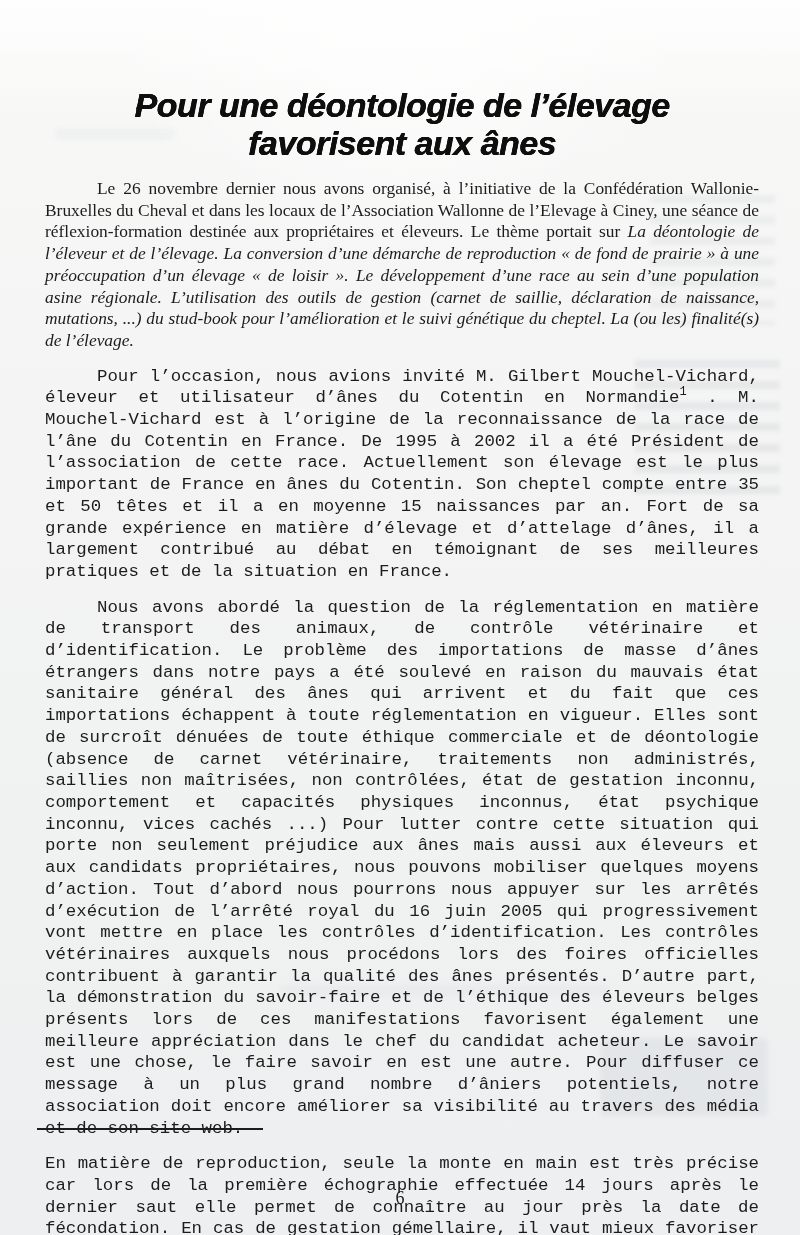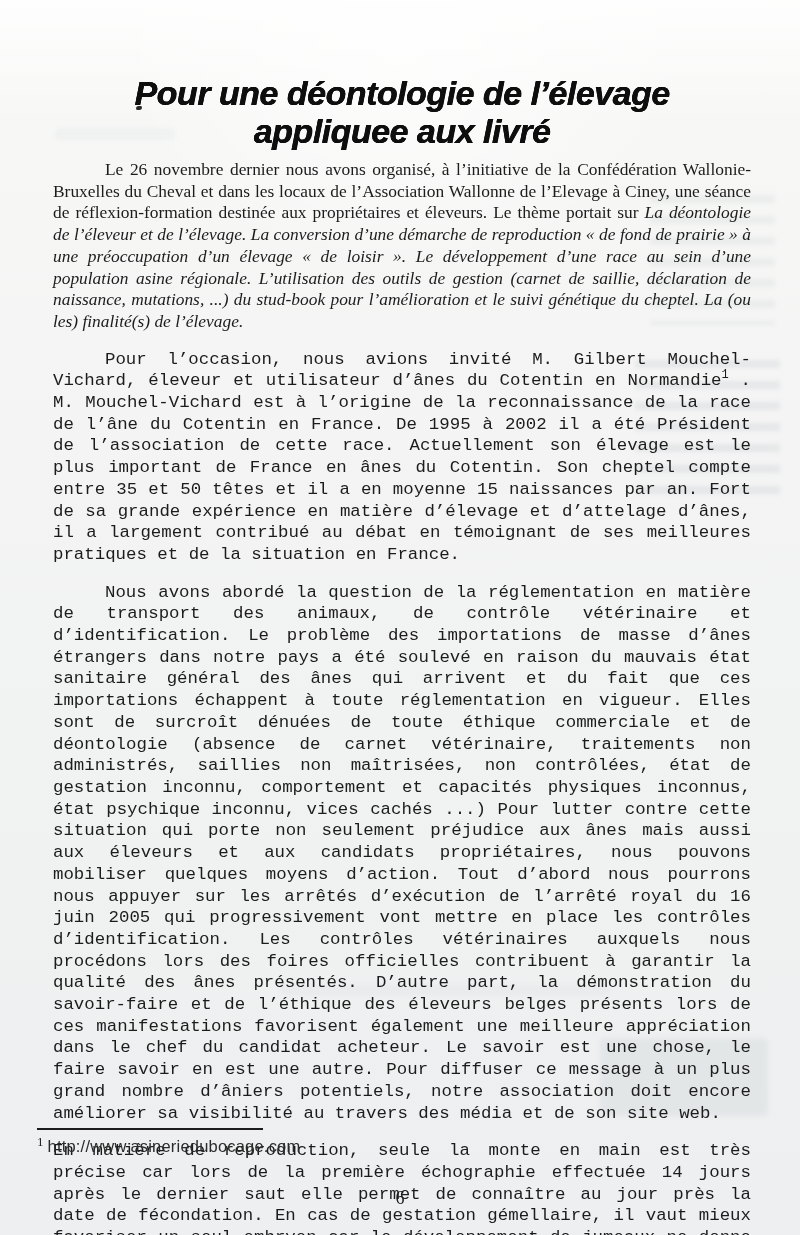--- a/index.html
+++ b/index.html
@@ -15,34 +15,34 @@
       radial-gradient(ellipse 60% 30% at 50% 4%, rgba(255,255,255,0.7), rgba(255,255,255,0) 60%),
       linear-gradient(180deg, #f8f8f7 0%, #f3f4f3 35%, #f0f1f1 70%, #edeff0 100%);
   }
   .content {
     position: absolute;
     left: 37px;
     right: 33px;
     top: 0;
   }
   .doc-title {
-    margin: 4px;
+    margin: 16px;
     padding-top: 70px;
     text-align: center;
     font-family: "Liberation Sans", sans-serif;
     font-weight: bold;
     font-style: italic;
     font-size: 34px;
     line-height: 38px;
     letter-spacing: -0.5px;
     color: #0e0e0e;
     text-shadow: 0.4px 0 0 #0e0e0e, 0 0 0.6px #0e0e0e;
   }
   p.body {
-    margin: 16px;
+    margin: 8px;
     padding: 0;
     font-size: 17.4px;
     line-height: 21.7px;
     text-align: justify;
     color: #1c1c1c;
   }
   p.body.indent { text-indent: 52px; }
   .mt-title { margin-top: 9px !important; }
   .mt-std   { margin-top: 14px !important; font-family: Liberation Mono, monospace; }
   .mt-big   { margin-top: 24px !important; }
@@ -111,34 +111,33 @@
   <div class="smudge smudge-lines" style="left:650px; top:195px; width:125px; height:130px; opacity:.55;"></div>
   <div class="smudge smudge-lines" style="left:635px; top:360px; width:145px; height:145px; opacity:.75;"></div>
   <div class="smudge smudge-patch" style="left:280px; top:985px; width:330px; height:11px; opacity:.4;"></div>
   <div class="smudge smudge-patch" style="left:600px; top:1038px; width:168px; height:78px; opacity:.8;"></div>
   <div class="artifact-dot"></div>
 
   <div class="content">
 
     <h1 class="doc-title">
       <div>Pour une déontologie de l’élevage</div>
-      <div>appliquee aux livré</div>
+      <div>favorisent aux ânes</div>
     </h1>
 
     <p class="body indent mt-title"><span>Le 26 novembre dernier nous avons organisé, à l’initiative de la Confédération Wallonie-Bruxelles du Cheval et dans les locaux de l’Association Wallonne de l’Elevage à Ciney, une séance de réflexion-formation destinée aux propriétaires et éleveurs. Le thème portait sur </span><span class="it">La déontologie de l’éleveur et de l’élevage. La conversion d’une démarche de reproduction « de fond de prairie » à une préoccupation d’un élevage « de loisir ». Le développement d’une race au sein d’une population asine régionale. L’utilisation des outils de gestion (carnet de saillie, déclaration de naissance, mutations, ...) du stud-book pour l’amélioration et le suivi génétique du cheptel. La (ou les) finalité(s) de l’élevage.</span></p>
 
     <p class="body indent mt-std"><span>Pour l’occasion, nous avions invité M. Gilbert Mouchel-Vichard, éleveur et utilisateur d’ânes du Cotentin en Normandie</span><sup class="fn-ref">1</sup><span> . M. Mouchel-Vichard est à l’origine de la reconnaissance de la race de l’âne du Cotentin en France. De 1995 à 2002 il a été Président de l’association de cette race. Actuellement son élevage est le plus important de France en ânes du Cotentin. Son cheptel compte entre 35 et 50 têtes et il a en moyenne 15 naissances par an. Fort de sa grande expérience en matière d’élevage et d’attelage d’ânes, il a largement contribué au débat en témoignant de ses meilleures pratiques et de la situation en France.</span></p>
 
     <p class="body indent mt-std">Nous avons abordé la question de la réglementation en matière de transport des animaux, de contrôle vétérinaire et d’identification. Le problème des importations de masse d’ânes étrangers dans notre pays a été soulevé en raison du mauvais état sanitaire général des ânes qui arrivent et du fait que ces importations échappent à toute réglementation en vigueur. Elles sont de surcroît dénuées de toute éthique commerciale et de déontologie (absence de carnet vétérinaire, traitements non administrés, saillies non maîtrisées, non contrôlées, état de gestation inconnu, comportement et capacités physiques inconnus, état psychique inconnu, vices cachés ...) Pour lutter contre cette situation qui porte non seulement préjudice aux ânes mais aussi aux éleveurs et aux candidats propriétaires, nous pouvons mobiliser quelques moyens d’action. Tout d’abord nous pourrons nous appuyer sur les arrêtés d’exécution de l’arrêté royal du 16 juin 2005 qui progressivement vont mettre en place les contrôles d’identification. Les contrôles vétérinaires auxquels nous procédons lors des foires officielles contribuent à garantir la qualité des ânes présentés. D’autre part, la démonstration du savoir-faire et de l’éthique des éleveurs belges présents lors de ces manifestations favorisent également une meilleure appréciation dans le chef du candidat acheteur. Le savoir est une chose, le faire savoir en est une autre. Pour diffuser ce message à un plus grand nombre d’âniers potentiels, notre association doit encore améliorer sa visibilité au travers des média et de son site web.</p>
 
 
     <p class="body mt-std">En matière de reproduction, seule la monte en main est très précise car lors de la première échographie effectuée 14 jours après le dernier saut elle permet de connaître au jour près la date de fécondation. En cas de gestation gémellaire, il vaut mieux favoriser un seul embryon car le développement de jumeaux ne donne généralement pas de bons produits.</p>
 
   </div>
 
   <div class="footnote-area">
     <div class="footnote-rule"></div>
-    <div class="footnote-line"><sup class="fn-ref">1</sup> <span class="footnote-url">http://www.asineriedubocage.com</span></div>
   </div>
 
   <div class="page-number">6</div>
 
 </div>
 
 </body></html>

